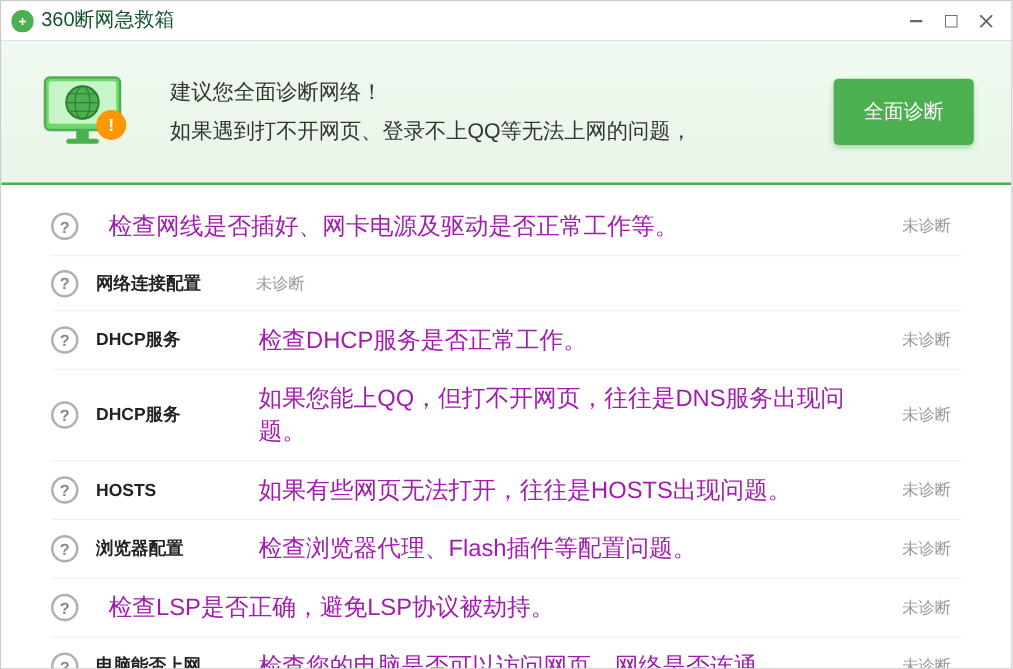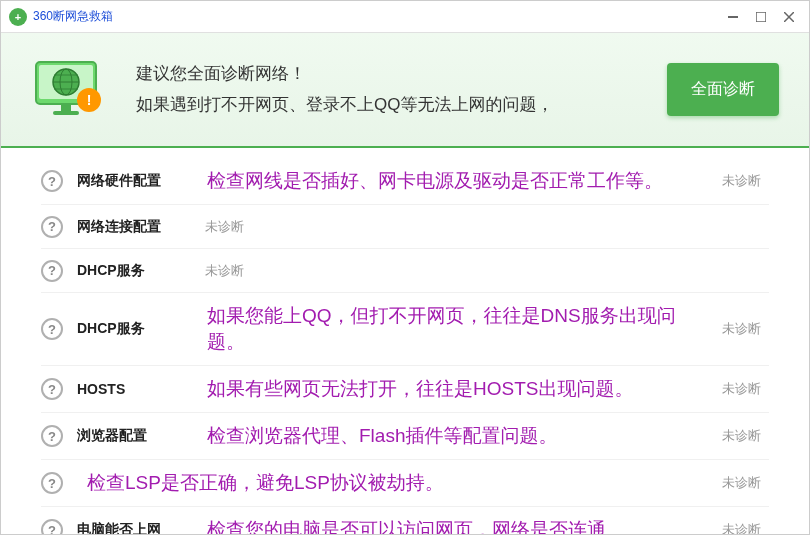--- a/index.html
+++ b/index.html
@@ -21,22 +21,22 @@
       padding: 0 8px;
       border-bottom: 1px solid #e0e0e0;
       user-select: none;
     }
     .title-bar-icon {
       width: 18px;
       height: 18px;
       margin-right: 6px;
     }
     .title-bar-text {
-      font-size: 12px;
-      color: #1d4ed8;
+      font-size: 16px;
+      color: #14532d;
       flex: 1;
     }
     .title-bar-controls {
       display: flex;
       gap: 4px;
     }
     .title-bar-btn {
       width: 24px;
       height: 20px;
       display: flex;
@@ -188,32 +188,32 @@
   <div style="flex:1;">
     <div style="font-size:17px;color:#333;line-height:1.8;">建议您全面诊断网络！</div>
     <div style="font-size:17px;color:#333;line-height:1.8;">如果遇到打不开网页、登录不上QQ等无法上网的问题，</div>
   </div>
   <button class="banner-btn">全面诊断</button>
 </div>
 
 <div class="content-area" id="diag-list">
 <div class="diag-row">
       <div class="diag-icon">?</div>
-      <div class="diag-name">网络硬件配置</div>
       <div class="diag-desc">检查网线是否插好、网卡电源及驱动是否正常工作等。</div>
       <div class="diag-status">未诊断</div>
     </div>
     <div class="diag-row">
       <div class="diag-icon">?</div>
       <div class="diag-name">网络连接配置</div>
       <div class="diag-status">未诊断</div>
     </div>
     <div class="diag-row">
       <div class="diag-icon">?</div>
       <div class="diag-name">DHCP服务</div>
+      <div class="diag-desc">检查DHCP服务是否正常工作。</div>
       <div class="diag-status">未诊断</div>
     </div>
     <div class="diag-row">
       <div class="diag-icon">?</div>
       <div class="diag-name">DHCP服务</div>
       <div class="diag-desc">如果您能上QQ，但打不开网页，往往是DNS服务出现问题。</div>
       <div class="diag-status">未诊断</div>
     </div>
     <div class="diag-row">
       <div class="diag-icon">?</div>

